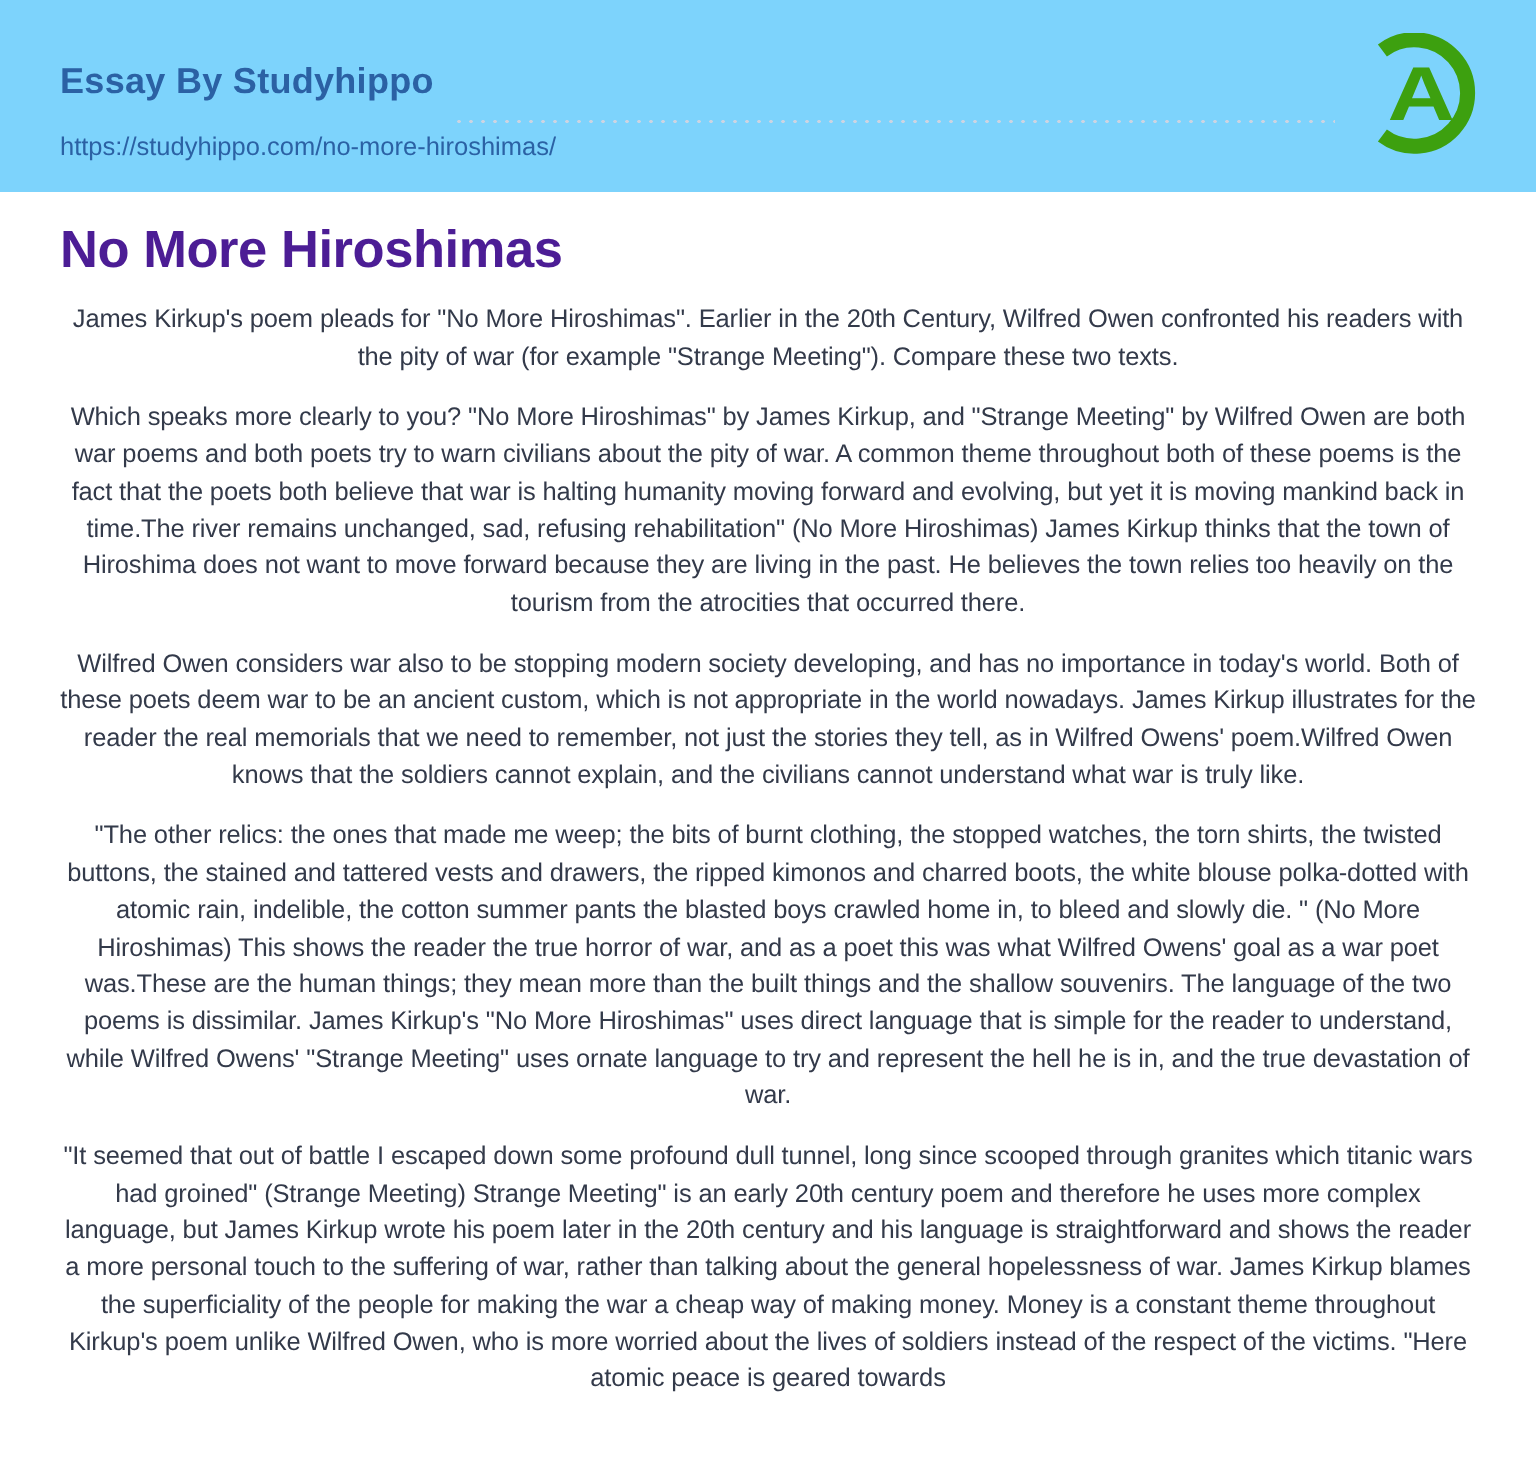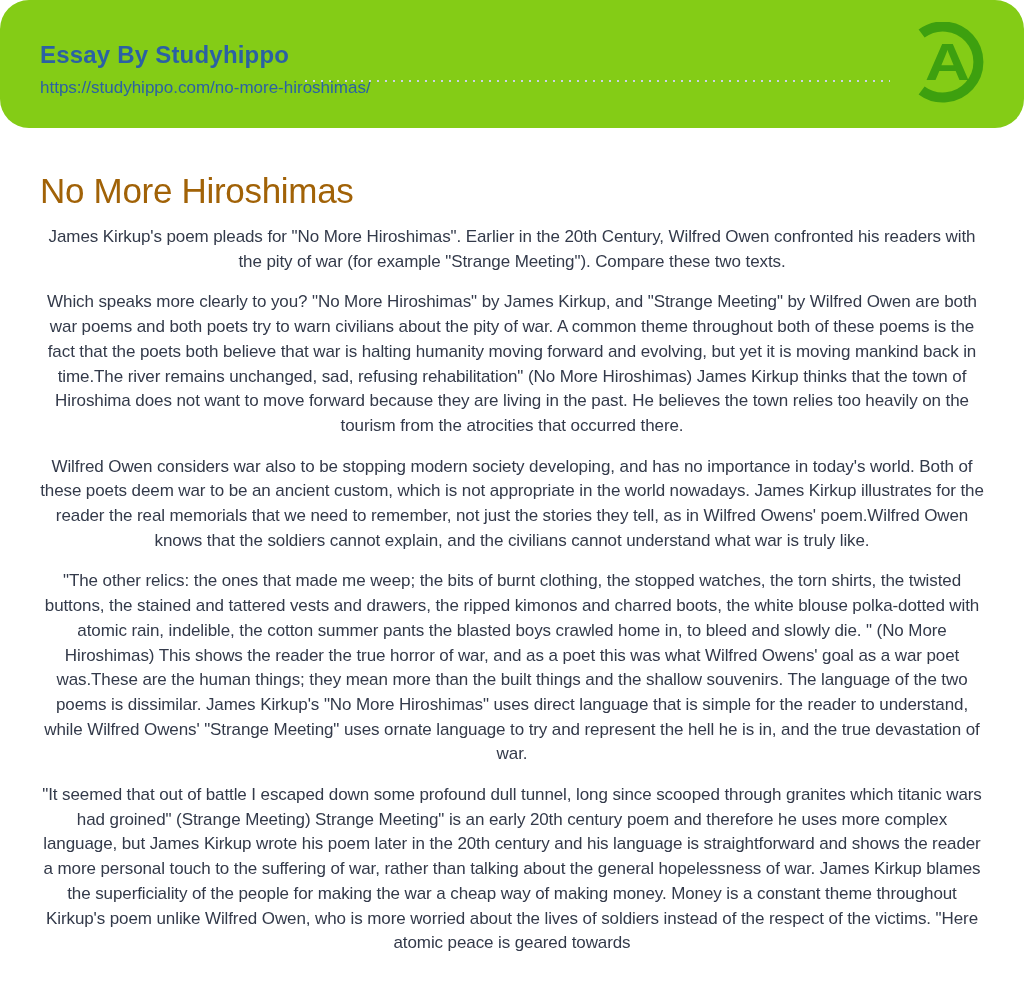--- a/index.html
+++ b/index.html
@@ -8,34 +8,33 @@
     width: 1024px;
     min-height: 987px;
     font-family: "Liberation Sans", sans-serif;
     position: relative;
   }
 
   
   .header {
     position: relative;
     height: 128px;
-    background: #84cc16;
+    background: #7dd3fc;
     padding: 42px 40px 0 40px;
-    border-radius: 29px;
   }
   .brand-title {
     font-size: 24px;
     font-weight: 700;
     color: #2b61a4;
     letter-spacing: 0.2px;
     line-height: 1.1;
   }
   .source-url {
     display: inline-block;
-    margin-top: 10px;
+    margin-top: 20px;
     font-size: 17px;
     font-weight: 400;
     color: #2b61a4;
     text-decoration: none;
     cursor: pointer;
   }
   .dotted-leader {
     position: absolute;
     top: 80px;
     left: 302px;
@@ -52,26 +51,25 @@
     width: 82px;
     height: 82px;
   }
 
   
   .article {
     padding: 18px 40px 40px 40px;
   }
   .page-title {
     font-size: 35px;
-    font-weight: 400;
-    color: #a16207;
+    font-weight: 700;
+    color: #4c1d95;
     letter-spacing: -0.3px;
     line-height: 1.2;
     margin-bottom: 13px;
-    margin-top: 24px;
   }
   .essay-paragraph {
     font-size: 17px;
     line-height: 24.7px;
     color: #333a4a;
     letter-spacing: -0.1px;
     margin-bottom: 16px;
     text-align: center;
   }
   .essay-paragraph:last-child { margin-bottom: 0; }

